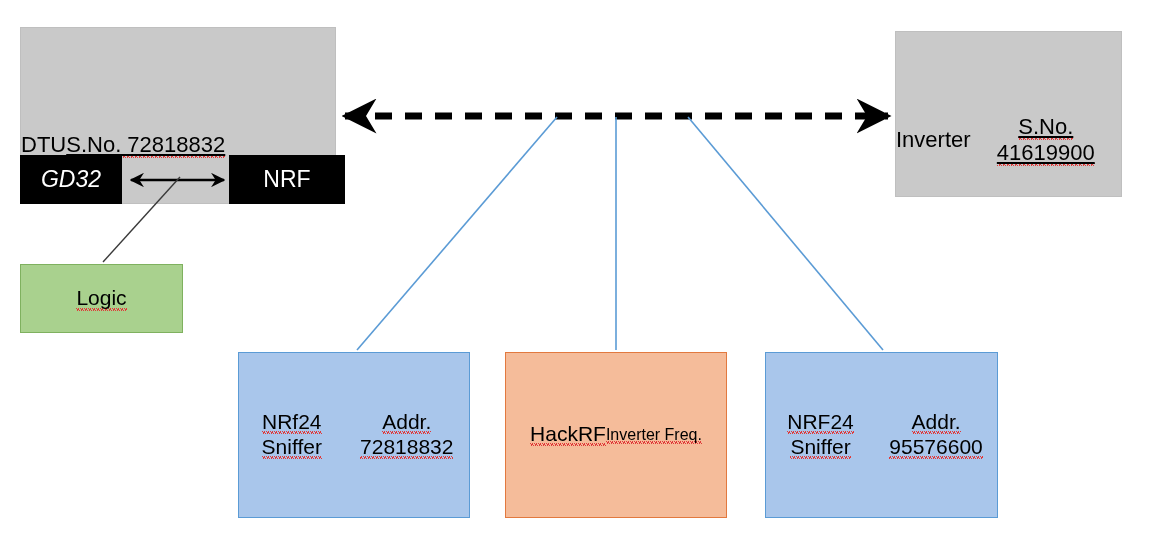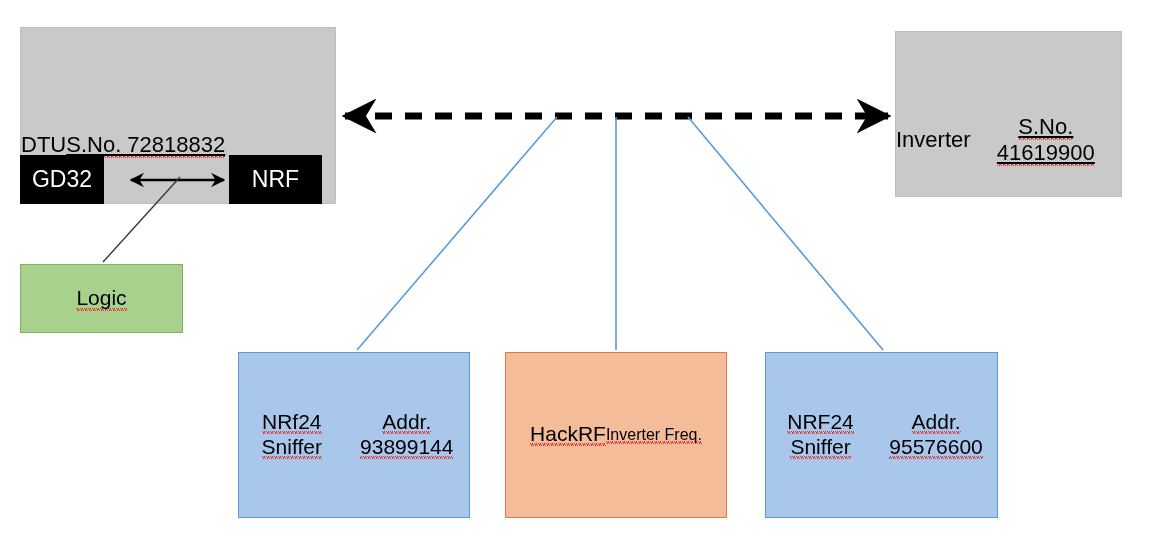--- a/index.html
+++ b/index.html
@@ -64,27 +64,28 @@
     background: #000000;
     color: #ffffff;
     display: flex;
     align-items: center;
     justify-content: center;
     font-size: 23px;
   }
   #gd32-chip {
     left: 20px;
     top: 155px;
-    width: 84px;
+    width: 102px;
     height: 49px;
+    font-style: italic;
   }
   #nrf-chip {
     left: 229px;
     top: 155px;
-    width: 93px;
+    width: 116px;
     height: 49px;
   }
   
   #logic-box {
     left: 20px;
     top: 264px;
     width: 163px;
     height: 69px;
     background: #a9d18e;
     border: 1px solid #7fb15f;
@@ -179,21 +180,21 @@
 
   <div class="box" id="logic-box">
     <span class="spell u-line">Logic</span>
   </div>
 
   <div class="box capture-box blue-box" id="sniffer-left-box">
     <div>
       <span class="spell">NRf24 Sniffer</span>
     </div>
     <div>
-      <span class="spell">Addr. 93899144</span>
+      <span class="spell">Addr. 72818832</span>
     </div>
   </div>
 
   <div class="box capture-box" id="hackrf-box">
     <div class="hackrf-title">
       <span class="spell u-line">HackRF</span>
     </div>
     <div class="hackrf-sub">
       <span class="spell">Inverter Freq.</span>
     </div>

